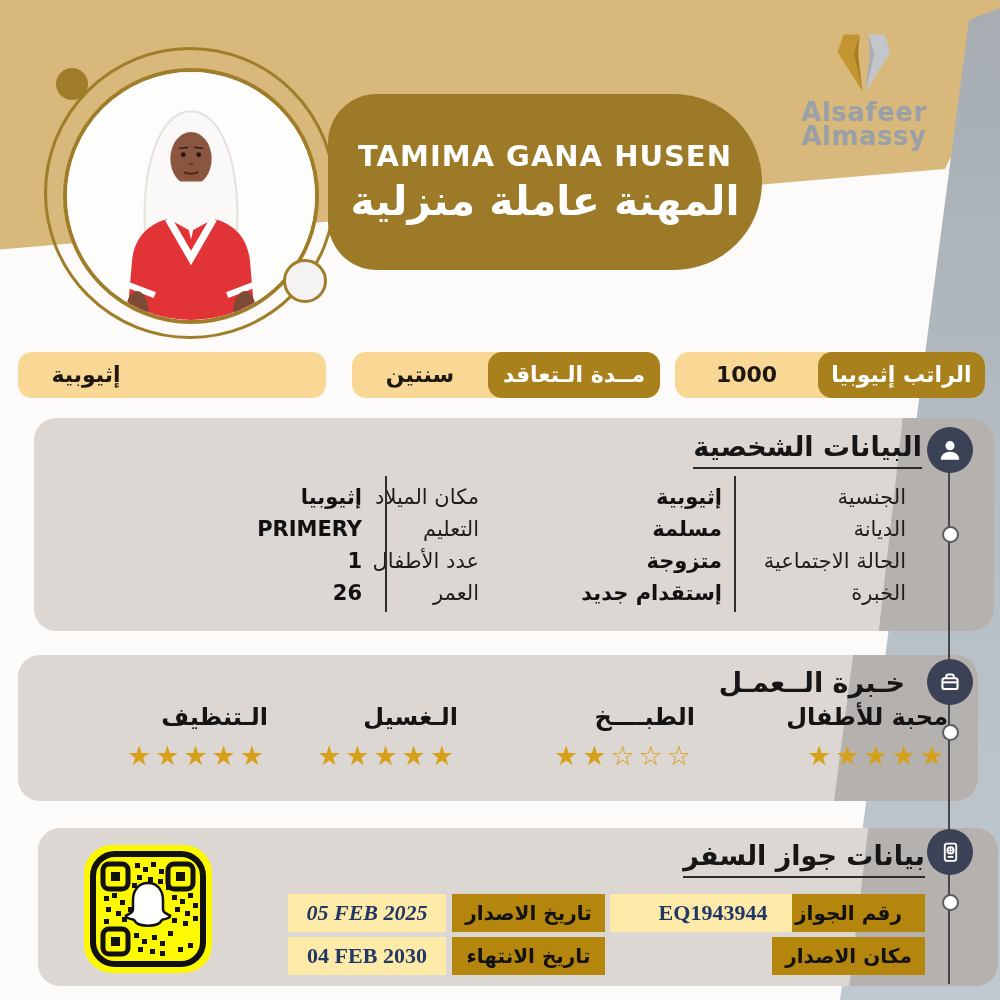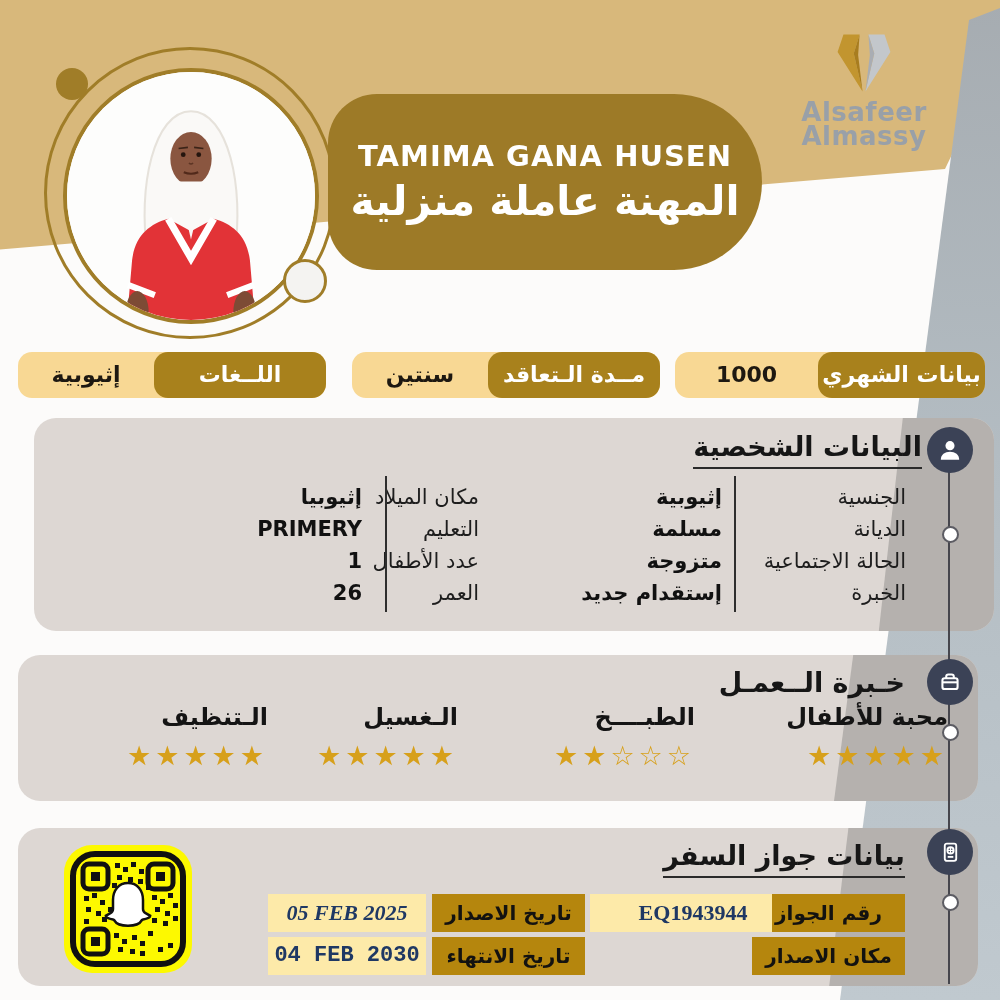--- a/index.html
+++ b/index.html
@@ -100,29 +100,28 @@
       <path d="M98 142 L120 180 L142 142" stroke="#ffffff" stroke-width="7" fill="none"></path>
       <path d="M107 106 L120 162 L133 106 Z" fill="#faf9f7"></path>
       <path d="M59 206 L85 216 M181 206 L155 216" stroke="#ffffff" stroke-width="6"></path>
       <ellipse cx="68" cy="232" rx="11" ry="20" fill="#7d4b35"></ellipse>
       <ellipse cx="172" cy="232" rx="11" ry="20" fill="#7d4b35"></ellipse>
     </svg>
   </div>
   <div class="abs dot-white"></div>
 
   <div class="abs pill" style="left:18px;width:308px;">
-    <div class="lbl" style="width:172px;">اللــغات</div>
     <div class="val" style="width:136px;">إثيوبية</div>
   </div>
   <div class="abs pill" style="left:352px;width:308px;">
     <div class="lbl" style="width:172px;">مــدة الـتعاقد</div>
     <div class="val" style="width:136px;">سنتين</div>
   </div>
   <div class="abs pill" style="left:675px;width:310px;">
-    <div class="lbl" style="width:167px;">بيانات الشهري</div>
+    <div class="lbl" style="width:167px;">الراتب إثيوبيا</div>
     <div class="val" style="width:143px;">1000</div>
   </div>
 
   <div class="abs panel" style="top:418px;height:213px;margin-left:16px;">
     <div class="shade" style="clip-path:polygon(90.5% 0,100% 0,100% 100%,88% 100%);"></div>
     <div class="sec-title uline" style="right:72px;top:13px;">البيانات الشخصية</div>
 
     <div class="prow" style="right:88px;top:64px;width:200px;">الجنسية</div>
     <div class="prow" style="right:88px;top:96px;width:200px;">الديانة</div>
     <div class="prow" style="right:88px;top:128px;width:200px;">الحالة الاجتماعية</div>
@@ -158,32 +157,32 @@
     <div class="skill" style="left:245px;top:48px;width:195px;">
       <div class="sn">الـغسيل</div>
       <div class="st" dir="ltr">★★★★★</div>
     </div>
     <div class="skill" style="left:35px;top:48px;width:215px;">
       <div class="sn">الـتنظيف</div>
       <div class="st" dir="ltr">★★★★★</div>
     </div>
   </div>
 
-  <div class="abs panel" style="top:828px;height:158px;">
+  <div class="abs panel" style="top:828px;height:158px;margin-left:20px;">
     <div class="shade" style="clip-path:polygon(86.5% 0,100% 0,100% 100%,84.5% 100%);"></div>
     <div class="sec-title uline" style="right:73px;top:12px;">بيانات جواز السفر</div>
 
     <div class="chip-l" style="left:734px;top:66px;width:153px;">رقم الجواز</div>
     <div class="chip-v" style="left:572px;top:66px;width:158px;padding-left:24px;">EQ1943944</div>
     <div class="chip-l" style="left:414px;top:66px;width:153px;">تاريخ الاصدار</div>
     <div class="chip-v" style="left:250px;top:66px;width:158px;font-style:italic;">05 FEB 2025</div>
 
     <div class="chip-l" style="left:734px;top:109px;width:153px;">مكان الاصدار</div>
     <div class="chip-l" style="left:414px;top:109px;width:153px;">تاريخ الانتهاء</div>
-    <div class="chip-v" style="left:250px;top:109px;width:158px;font-family:Liberation Mono, monospace;">04 FEB 2030</div>
+    <div class="chip-v" style="left:250px;top:109px;width:158px;">04 FEB 2030</div>
 
     <div class="abs" style="left:44px;top:15px;">
       <svg width="132" height="132" viewBox="0 0 132 132">
         <rect x="2" y="2" width="128" height="128" rx="28" fill="#fdf900"></rect>
         <rect x="11" y="11" width="110" height="110" rx="22" fill="none" stroke="#111" stroke-width="6"></rect>
         <rect x="21" y="21" width="25" height="25" rx="6" fill="none" stroke="#111" stroke-width="5"></rect>
         <rect x="29" y="29" width="9" height="9" fill="#111"></rect>
         <rect x="86" y="21" width="25" height="25" rx="6" fill="none" stroke="#111" stroke-width="5"></rect>
         <rect x="94" y="29" width="9" height="9" fill="#111"></rect>
         <rect x="21" y="86" width="25" height="25" rx="6" fill="none" stroke="#111" stroke-width="5"></rect>

